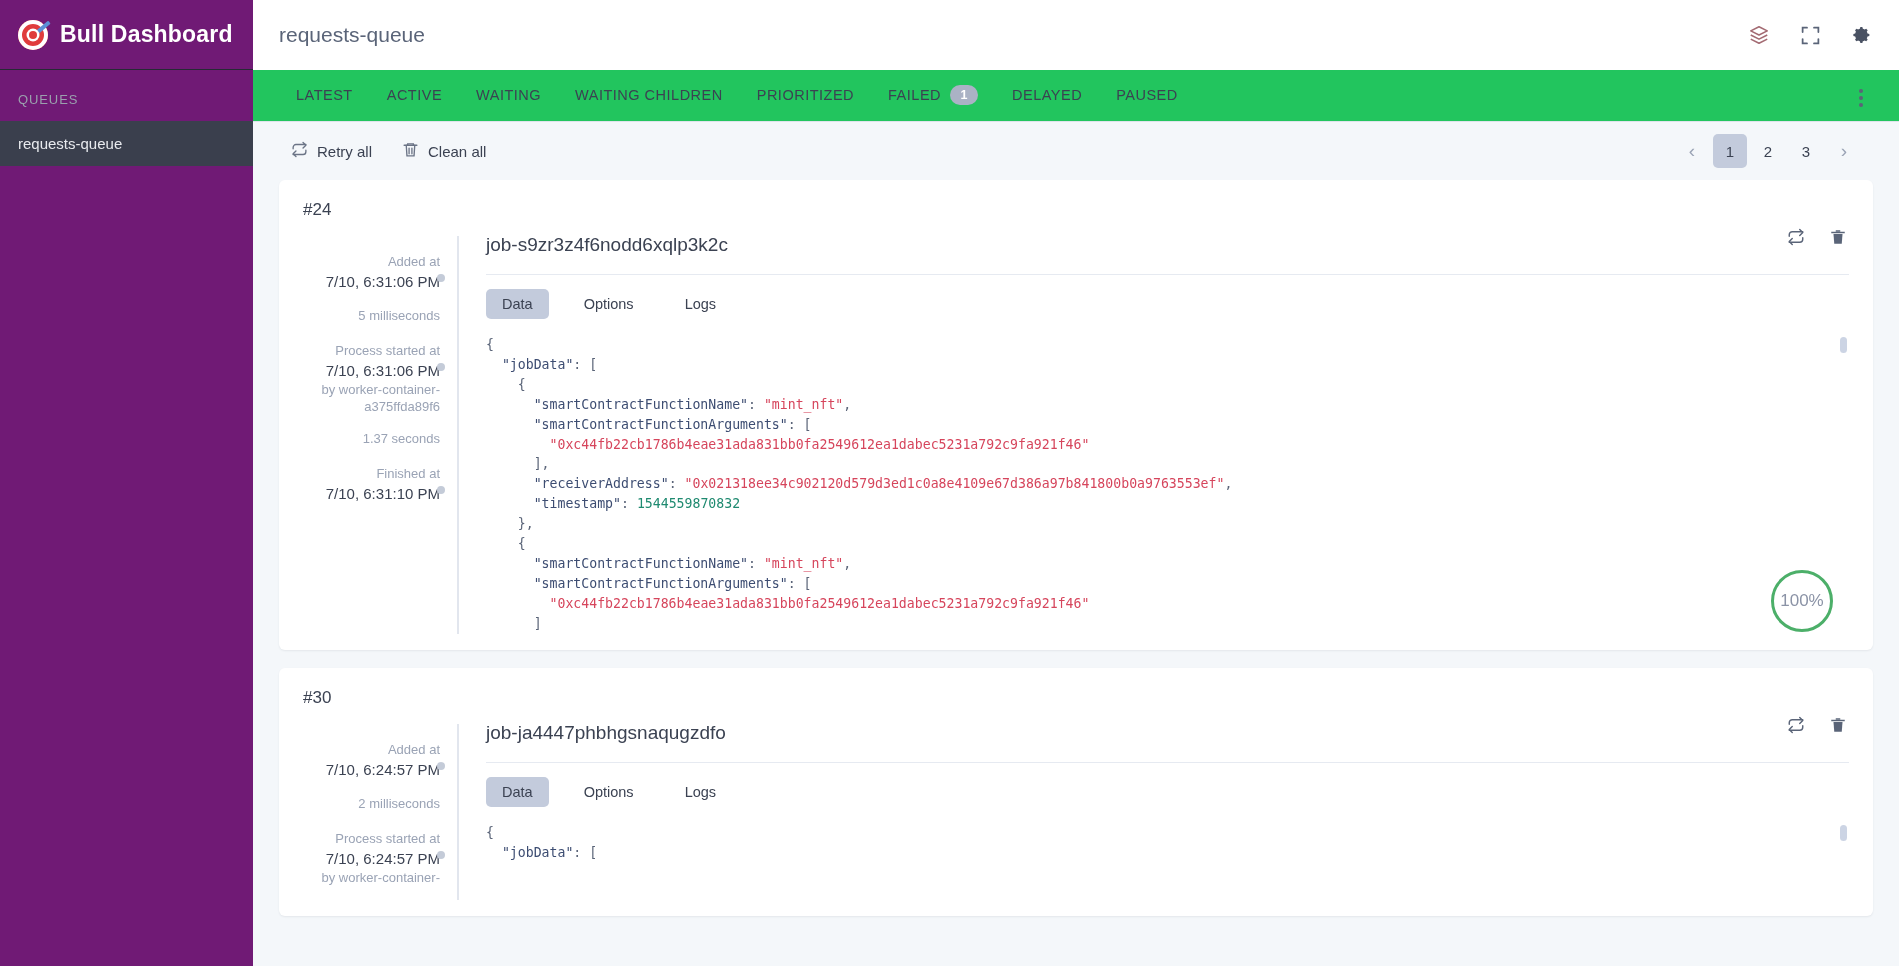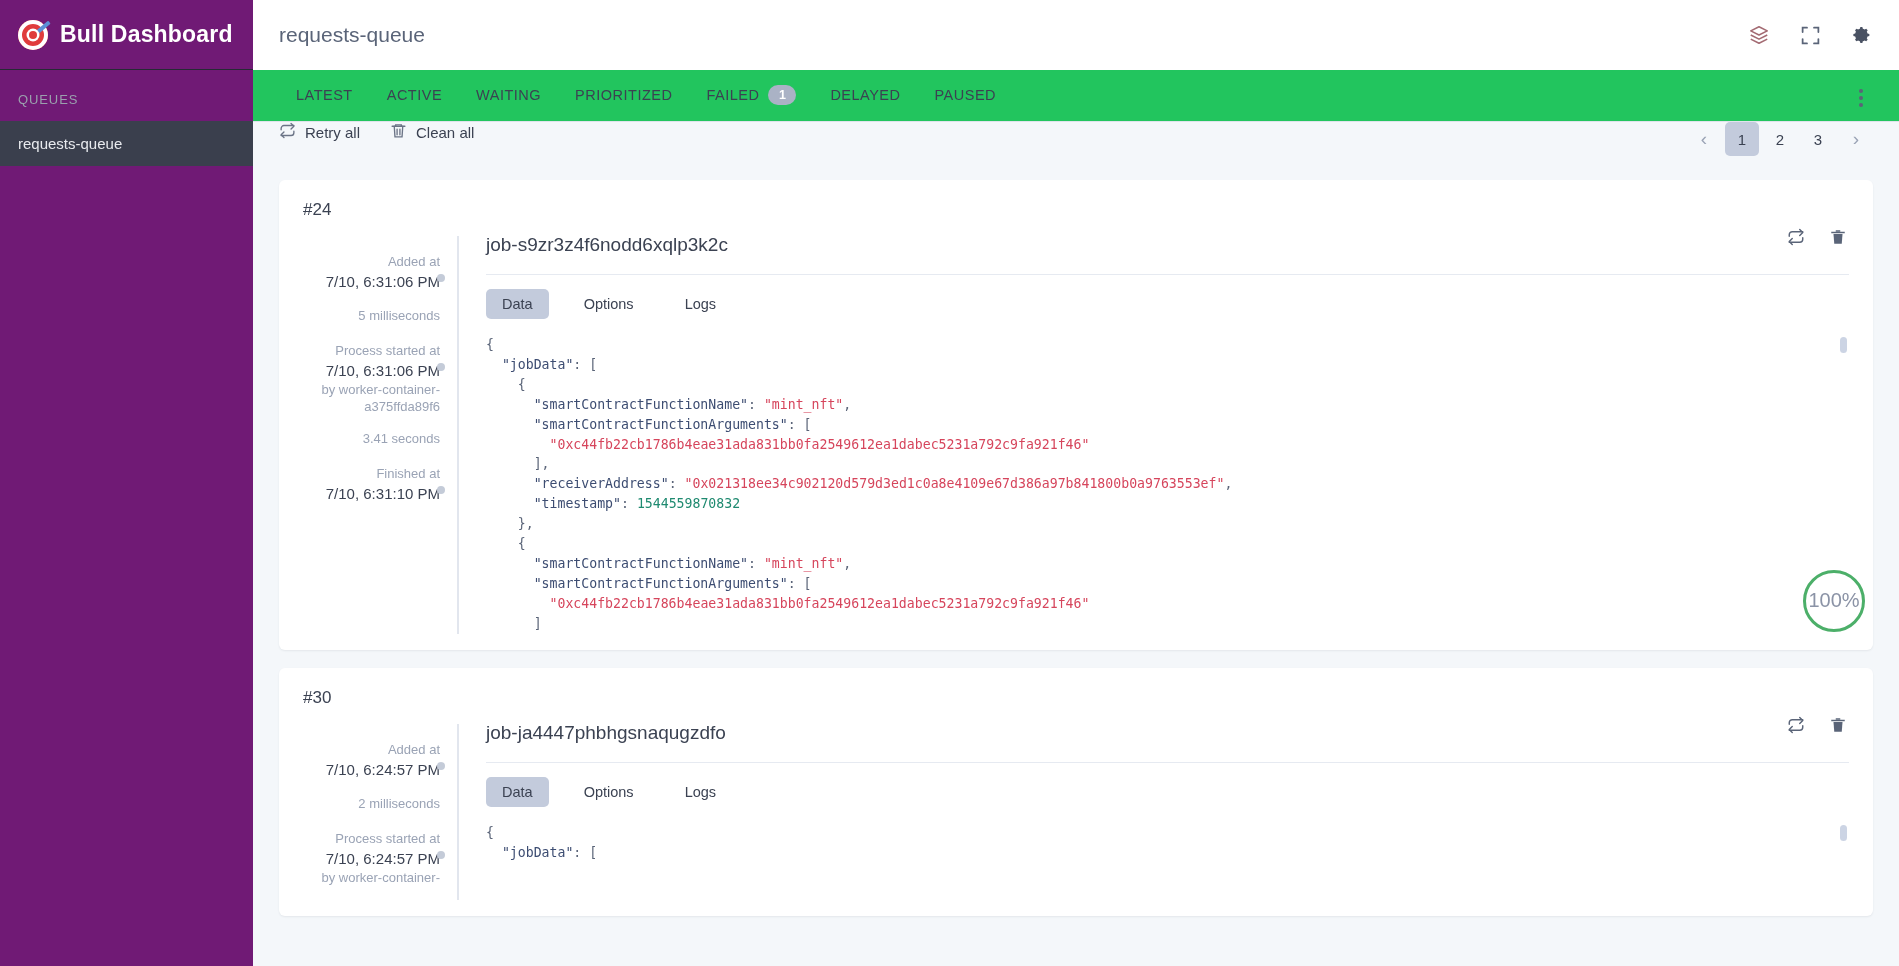--- a/index.html
+++ b/index.html
@@ -77,22 +77,22 @@
   .tab.active { font-weight: 700; box-shadow: inset 0 -3px 0 0 #3b4252; }
   .badge {
     background: #aab2c5; color: #fff; border-radius: 11px;
     font-size: 12.5px; font-weight: 700; padding: 3px 10px; min-width: 28px;
     text-align: center; letter-spacing: 0;
   }
   .kebab { display: flex; flex-direction: column; gap: 3px; padding: 0 10px 14px 10px; cursor: pointer; }
   .kebab i { width: 4px; height: 4px; border-radius: 50%; background: #5a6478; display: block; }
 
   .toolbar {
-    height: 58px; display: flex; align-items: flex-start;
-    justify-content: space-between; padding: 0 26px; flex: none;
+    height: 58px; display: flex; align-items: center;
+    justify-content: space-between; padding: 0 38px; flex: none;
   }
   .toolbar-left { display: flex; align-items: center; gap: 30px; }
   .tbtn {
     display: flex; align-items: center; gap: 9px; cursor: pointer;
     font-size: 15px; color: #3b4252; background: none; border: none;
     font-family: "Liberation Sans", sans-serif;
   }
   .pager { display: flex; align-items: center; gap: 4px; }
   .pg {
     min-width: 34px; height: 34px; border-radius: 5px; border: none;
@@ -154,25 +154,25 @@
   .k { color: #3d4d72; }
   .s { color: #d6455c; }
   .n { color: #1f8a70; }
   .p { color: #5a6478; }
   .codescroll {
     position: absolute; right: 2px; top: 2px;
     width: 7px; height: 16px; border-radius: 4px; background: #ccd4e4;
   }
 
   .progress {
-    position: absolute; right: 8px; bottom: 18px;
+    position: absolute; right: 40px; bottom: 18px;
     width: 62px; height: 62px; border-radius: 50%;
     border: 3.5px solid #4caf69;
     display: flex; align-items: center; justify-content: center;
-    font-size: 20px; color: #8b93a6;
+    font-size: 17px; color: #8b93a6;
   }
 </style>
 </head>
 <body>
 
 <div id="app">
 
   <aside class="sidebar">
     <div class="brand">
       <span class="brand-logo">
@@ -218,20 +218,23 @@
     <div class="tabsbar">
       <div class="tabs" id="tabs">
           <button class="tab">
             <span>LATEST</span>
           </button>
           <button class="tab">
             <span>ACTIVE</span>
           </button>
           <button class="tab">
             <span>WAITING</span>
+          </button>
+          <button class="tab">
+            <span>WAITING CHILDREN</span>
           </button>
           <button class="tab">
             <span>PRIORITIZED</span>
           </button>
           <button class="tab">
             <span>FAILED</span>
             <span class="badge">1</span>
           </button>
           <button class="tab">
             <span>DELAYED</span>
@@ -293,21 +296,21 @@
                 <div class="mval">7/10, 6:31:06 PM</div>
                 <span class="dot" style="top:22px"></span>
               </div>
               <div class="dur">5 milliseconds</div>
               <div class="mrow">
                 <div class="mlabel">Process started at</div>
                 <div class="mval">7/10, 6:31:06 PM</div>
                 <div class="msub">by worker-container-a375ffda89f6</div>
                 <span class="dot" style="top:22px"></span>
               </div>
-              <div class="dur">3.41 seconds</div>
+              <div class="dur">1.37 seconds</div>
               <div class="mrow">
                 <div class="mlabel">Finished at</div>
                 <div class="mval">7/10, 6:31:10 PM</div>
                 <span class="dot" style="top:22px"></span>
               </div>
             </div>
             <div class="jobmain">
               <div class="jobname">job-s9zr3z4f6nodd6xqlp3k2c</div>
               <div class="divider"></div>
               <div class="subtabs">

